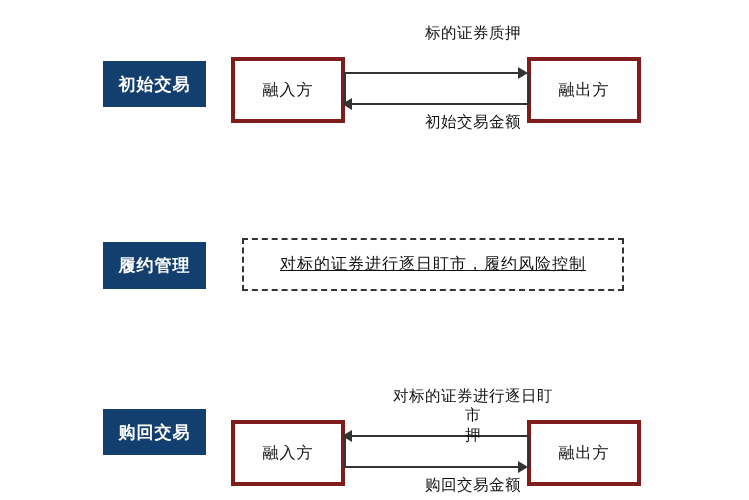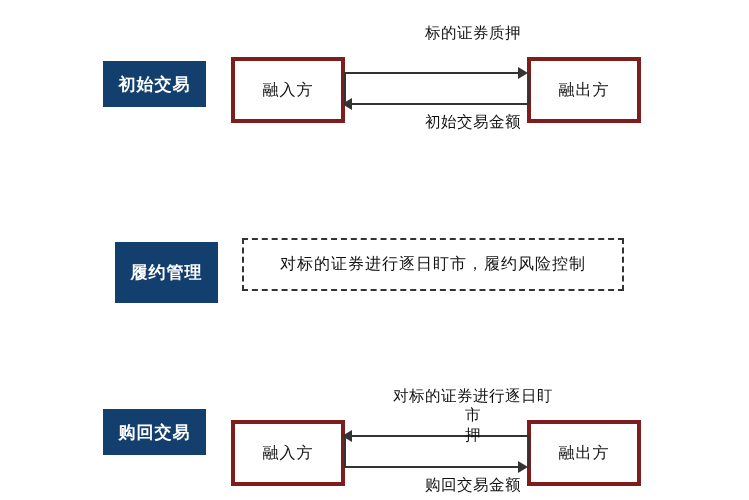--- a/index.html
+++ b/index.html
@@ -53,20 +53,21 @@
     position: absolute;
     border: 2px dashed #333333;
     background: #ffffff;
     color: #111111;
     font-size: 16px;
     display: flex;
     align-items: center;
     justify-content: center;
     box-sizing: border-box;
     letter-spacing: 1px;
+    text-decoration: underline;
   }
 
   
   .conn-line {
     position: absolute;
     background: #333333;
     height: 2px;
   }
   .conn-stub {
     position: absolute;
@@ -117,21 +118,21 @@
   <div class="conn-stub" style="left:344px; top:73px; height:32px;"></div>
   <div class="conn-line" style="left:344px; top:72px; width:176px;"></div>
   <div class="arrow-head arrow-right" style="left:518px; top:67px;"></div>
   <div class="flow-caption" style="left:355px; top:23px; width:154px;">标的证券质押</div>
 
   <div class="conn-stub" style="left:528px; top:73px; height:32px;"></div>
   <div class="conn-line" style="left:352px; top:103px; width:178px;"></div>
   <div class="arrow-head arrow-left" style="left:342px; top:98px;"></div>
   <div class="flow-caption" style="left:355px; top:112px; width:154px;">初始交易金额</div>
 
-  <div class="stage-label" style="left:103px; top:242px; width:103px; height:61px;margin-left:12px;">履约管理</div>
+  <div class="stage-label" style="left:103px; top:242px; width:103px; height:47px;">履约管理</div>
 
   <div class="dashed-box" style="left:242px; top:238px; width:382px; height:53px;">对标的证券进行逐日盯市，履约风险控制</div>
 
   <div class="stage-label" style="left:103px; top:409px; width:103px; height:46px;">购回交易</div>
 
   <div class="party-box" style="left:231px; top:420px; width:114px; height:66px;">融入方</div>
 
   <div class="party-box" style="left:527px; top:420px; width:114px; height:66px;">融出方</div>
 
   <div class="conn-stub" style="left:528px; top:436px; height:32px;"></div>

